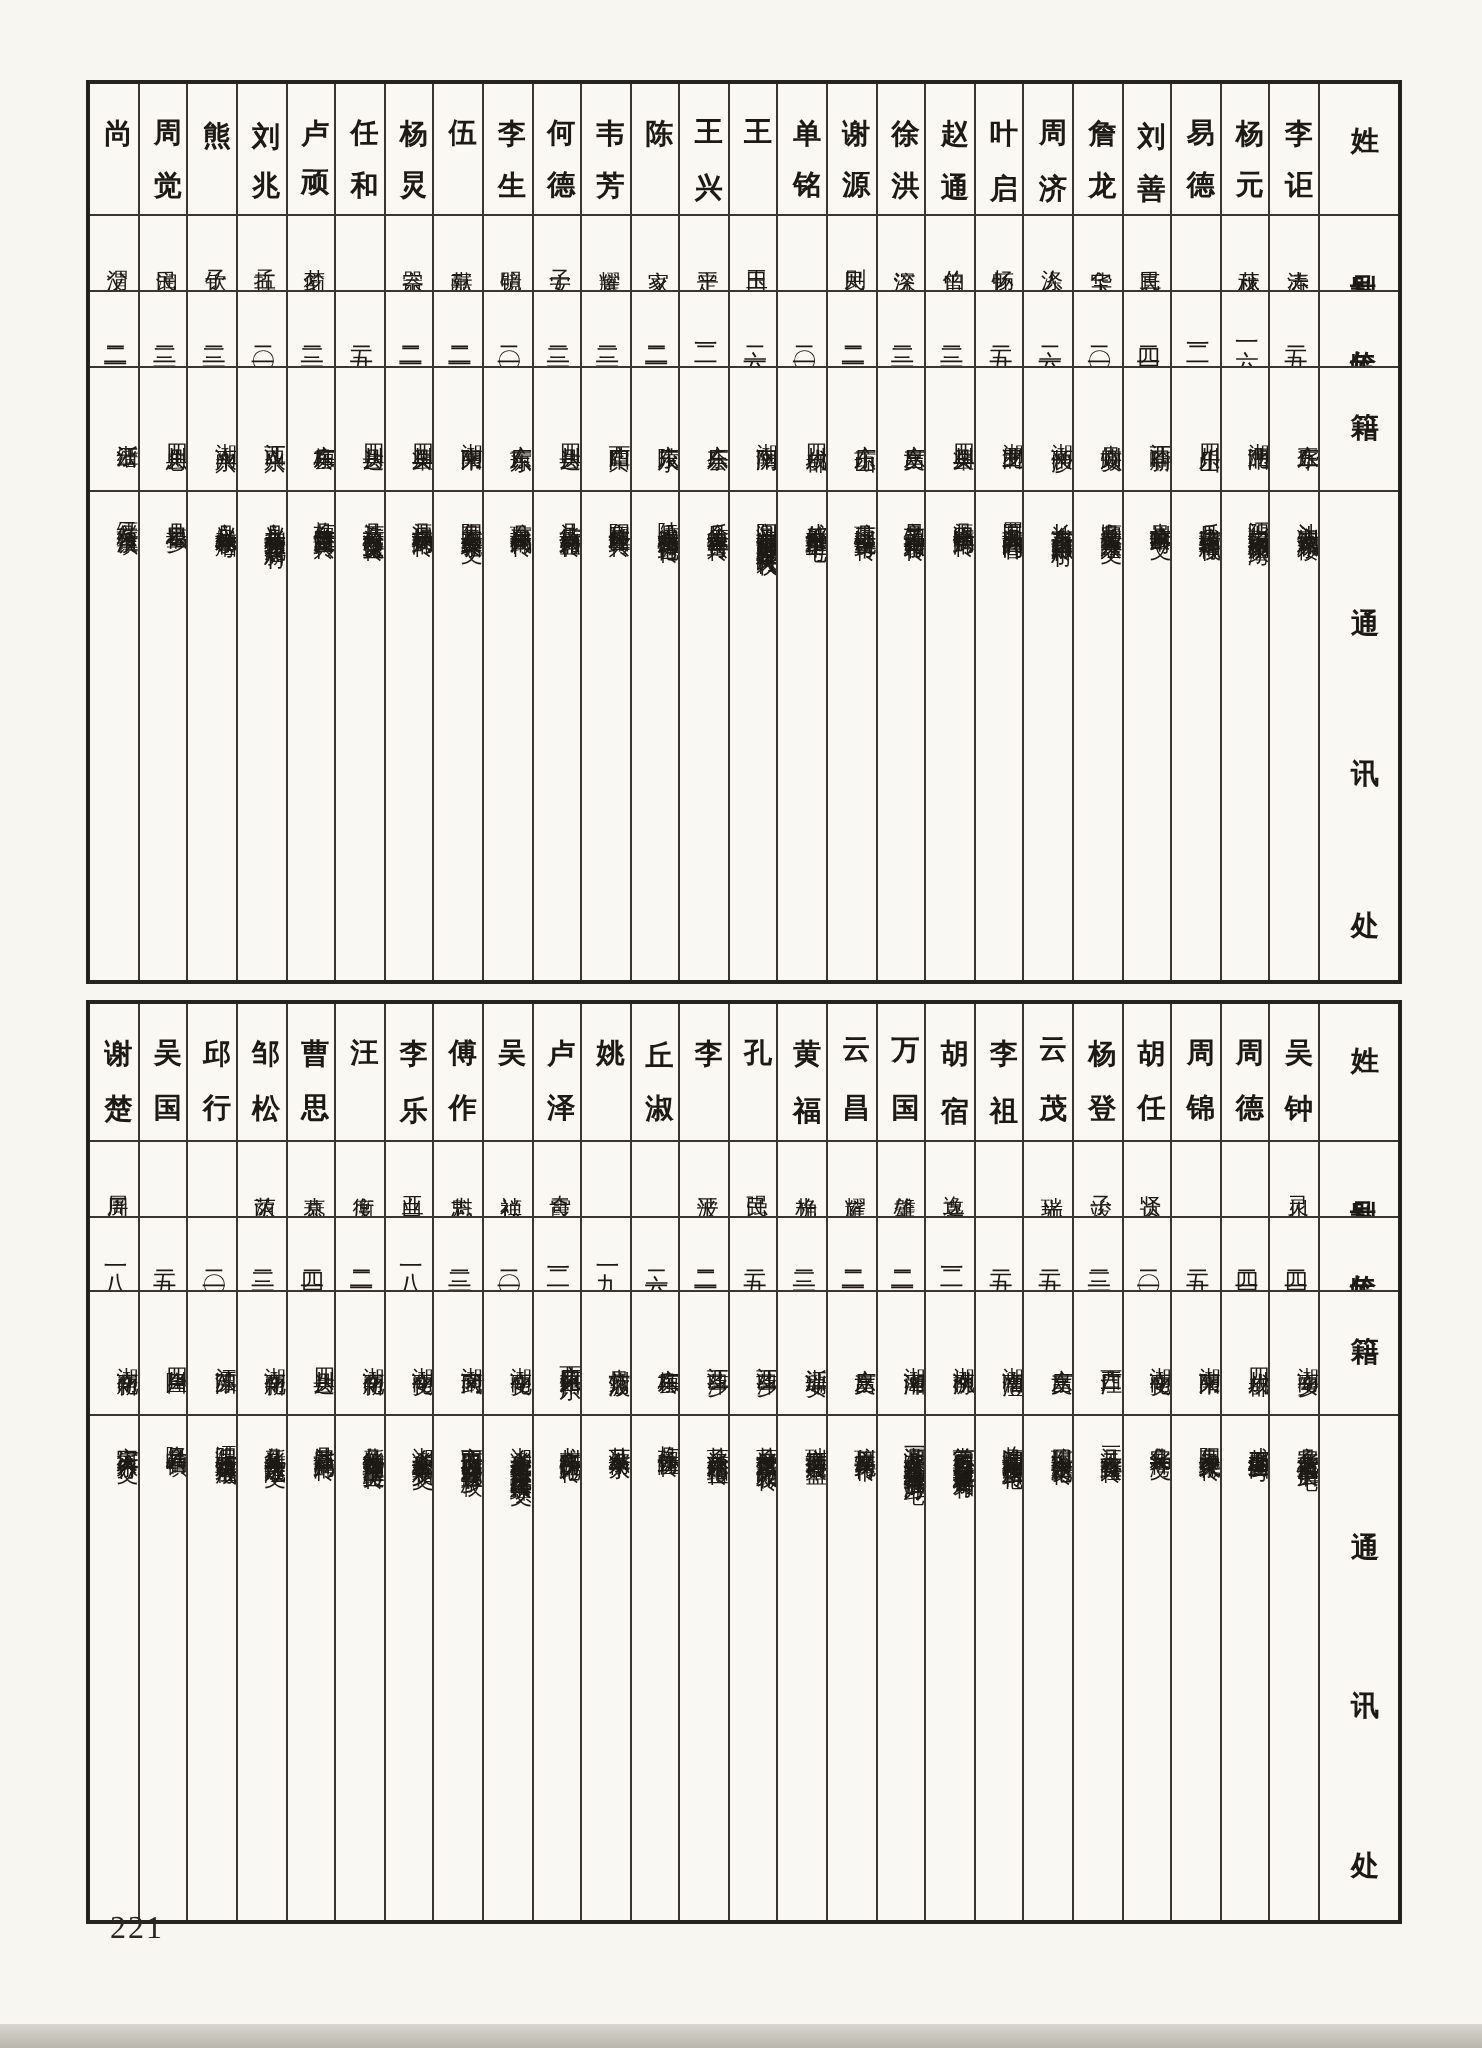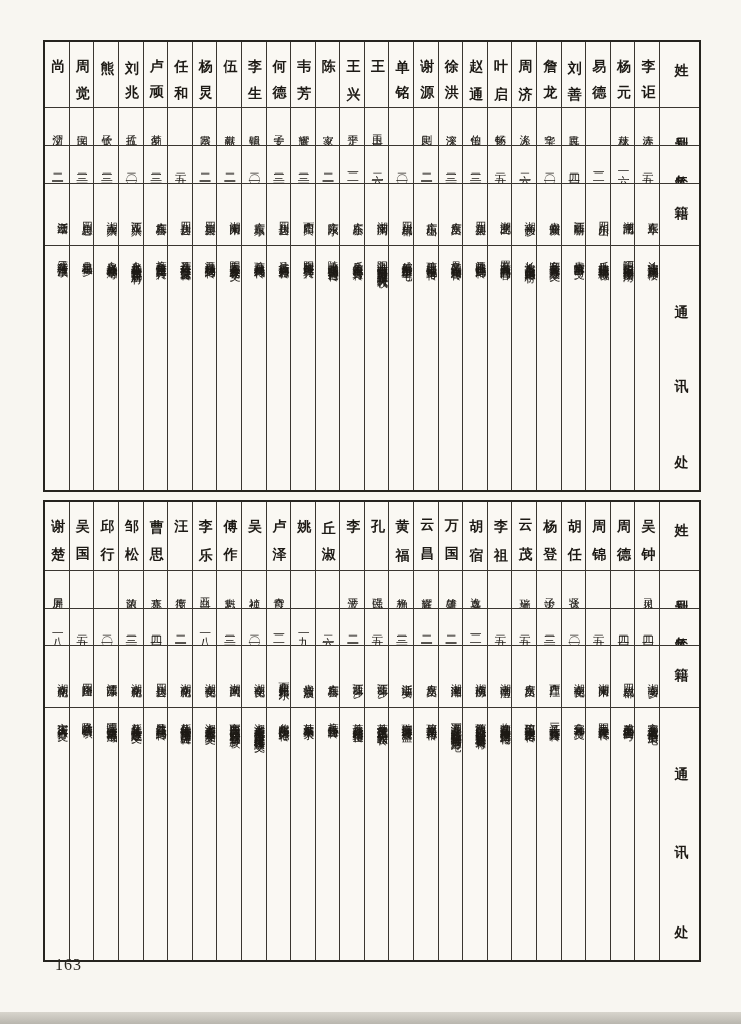--- a/index.html
+++ b/index.html
@@ -433,15 +433,15 @@
         <div class="cell c-address">隆昌县响石镇</div>
       </div>
       <div class="col">
         <div class="cell c-name">谢楚藩</div>
         <div class="cell c-alias">屏周</div>
         <div class="cell c-age">一八</div>
         <div class="cell c-origin">湖南新化</div>
         <div class="cell c-address">宝庆河街永升行交</div>
       </div>
     </div>
-  <div class="page-number">163</div>
+  <div class="page-number">221</div>
   <div class="scan-edge-bottom"></div>
 </div>
 
 </body></html>

